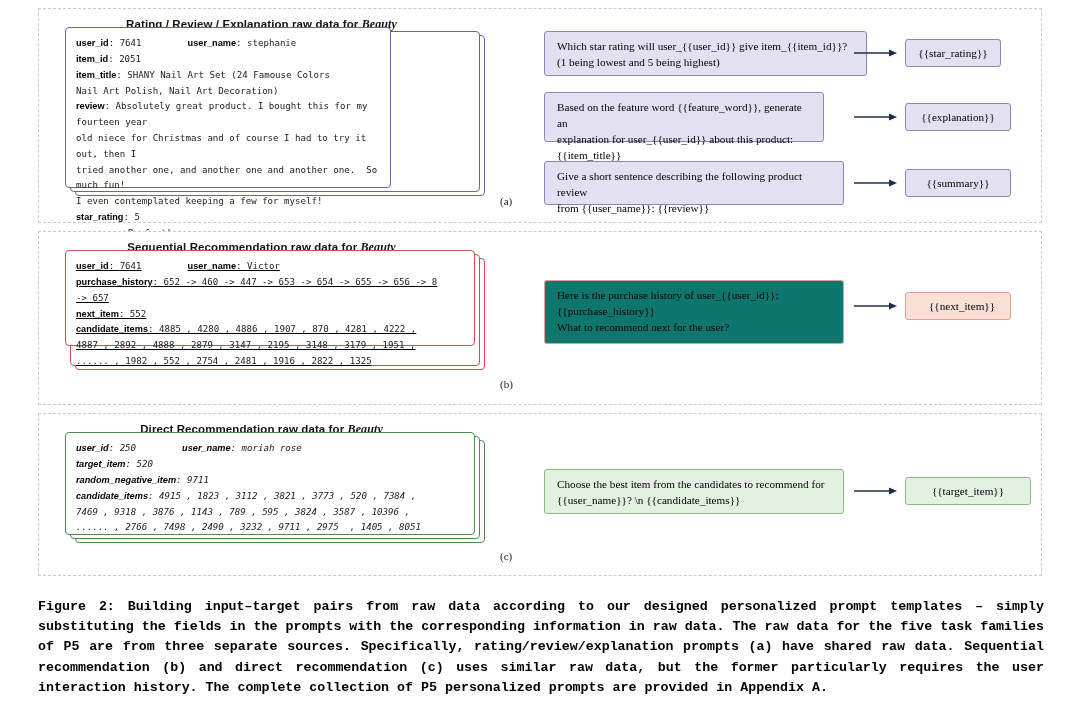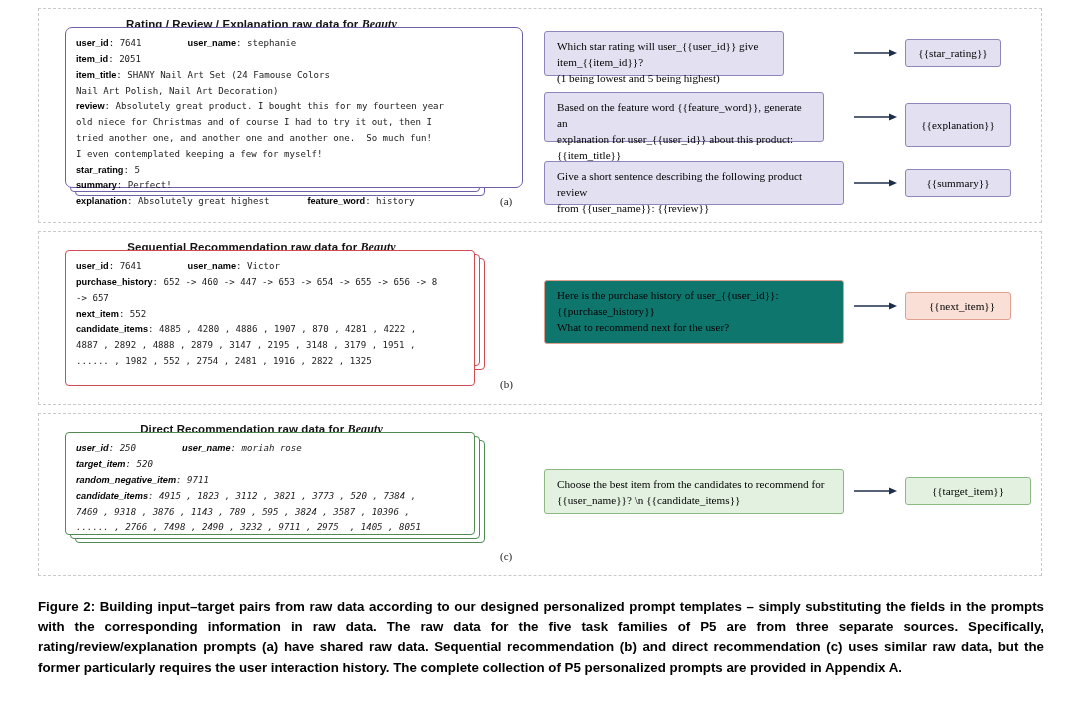--- a/index.html
+++ b/index.html
@@ -123,21 +123,21 @@
     position: absolute;
     height: 10px;
   }
 
   
   .caption {
     position: absolute;
     left: 38px;
     top: 597px;
     width: 1006px;
-    font-family: Liberation Sans, sans-serif;
+    font-family: Liberation Mono, monospace;
     font-weight: bold;
     font-size: 13.3px;
     line-height: 1.52;
     text-align: justify;
     color: #000;
   }
 </style>
 </head>
 <body>
 
@@ -145,73 +145,73 @@
 
   <div class="section" id="section-a">
     <div class="section-title">
       <span>Rating / Review / Explanation raw data for </span><span class="ds">Beauty</span>
     </div>
     <div class="panel-letter" style="left:461px; top:186px;">(a)</div>
 
     <div class="stack">
       <div class="card shadow2" style="left:36px; top:26px; width:410px; height:161px; border-color:#6f5fa8;"></div>
       <div class="card shadow1" style="left:31px; top:22px; width:410px; height:161px; border-color:#6f5fa8;"></div>
-      <div class="card" style="left:26px; top:18px; width:458px; height:161px; border-color:#6f5fa8;border-radius:7px;">
+      <div class="card" style="left:26px; top:18px; width:326px; height:161px; border-color:#6f5fa8;">
         <div class="card-body">
           <div class="row"><span class="k">user_id</span><span class="v">: </span><span class="v">7641</span><span class="gap"></span><span class="k">user_name</span><span class="v">: </span><span class="v">stephanie</span></div>
           <div class="row"><span class="k">item_id</span><span class="v">: </span><span class="v">2051</span></div>
           <div class="row"><span class="k">item_title</span><span class="v">: </span><span class="v">SHANY Nail Art Set (24 Famouse Colors
 Nail Art Polish, Nail Art Decoration)</span></div>
           <div class="row"><span class="k">review</span><span class="v">: </span><span class="v">Absolutely great product. I bought this for my fourteen year
 old niece for Christmas and of course I had to try it out, then I
 tried another one, and another one and another one.  So much fun!
 I even contemplated keeping a few for myself!</span></div>
           <div class="row"><span class="k">star_rating</span><span class="v">: </span><span class="v">5</span></div>
           <div class="row"><span class="k">summary</span><span class="v">: </span><span class="v">Perfect!</span></div>
           <div class="row"><span class="k">explanation</span><span class="v">: </span><span class="v">Absolutely great highest</span><span class="gap-sm"></span><span class="k">feature_word</span><span class="v">: </span><span class="v">history</span></div>
         </div>
       </div>
     </div>
 
-    <div class="prompt-box" style="left:505px; top:22px; width:240px; height:45px; background:#e3e1f1; border-color:#8c86bb;">Which star rating will user_{{user_id}} give item_{{item_id}}?
+    <div class="prompt-box" style="left:505px; top:22px; width:323px; height:45px; background:#e3e1f1; border-color:#8c86bb;">Which star rating will user_{{user_id}} give item_{{item_id}}?
 (1 being lowest and 5 being highest)</div>
     <svg class="arrow" style="left:815px; top:39px; width:44px;" viewBox="0 0 44 10">
       <line x1="0" y1="5" x2="35" y2="5" stroke="#1c2e4a" stroke-width="1.4"></line>
       <polygon points="35,1.4 43,5 35,8.6" fill="#1c2e4a"></polygon>
     </svg>
     <div class="target-box" style="left:866px; top:30px; width:96px; height:28px; background:#e3e1f1; border-color:#8c86bb;">{{star_rating}}</div>
 
     <div class="prompt-box" style="left:505px; top:83px; width:280px; height:50px; background:#e3e1f1; border-color:#8c86bb;">Based on the feature word {{feature_word}}, generate an
 explanation for user_{{user_id}} about this product:
 {{item_title}}</div>
     <svg class="arrow" style="left:815px; top:103px; width:44px;" viewBox="0 0 44 10">
       <line x1="0" y1="5" x2="35" y2="5" stroke="#1c2e4a" stroke-width="1.4"></line>
       <polygon points="35,1.4 43,5 35,8.6" fill="#1c2e4a"></polygon>
     </svg>
-    <div class="target-box" style="left:866px; top:94px; width:106px; height:44px; background:#e3e1f1; border-color:#8c86bb;">{{explanation}}</div>
+    <div class="target-box" style="left:866px; top:94px; width:106px; height:28px; background:#e3e1f1; border-color:#8c86bb;">{{explanation}}</div>
 
     <div class="prompt-box" style="left:505px; top:152px; width:300px; height:44px; background:#e3e1f1; border-color:#8c86bb;">Give a short sentence describing the following product review
 from {{user_name}}: {{review}}</div>
     <svg class="arrow" style="left:815px; top:169px; width:44px;" viewBox="0 0 44 10">
       <line x1="0" y1="5" x2="35" y2="5" stroke="#1c2e4a" stroke-width="1.4"></line>
       <polygon points="35,1.4 43,5 35,8.6" fill="#1c2e4a"></polygon>
     </svg>
     <div class="target-box" style="left:866px; top:160px; width:106px; height:28px; background:#e3e1f1; border-color:#8c86bb;">{{summary}}</div>
   </div>
 
   <div class="section" id="section-b">
     <div class="section-title">
       <span>Sequential Recommendation raw data for </span><span class="ds">Beauty</span>
     </div>
     <div class="panel-letter" style="left:461px; top:146px;">(b)</div>
 
     <div class="stack">
       <div class="card shadow2" style="left:36px; top:26px; width:410px; height:112px; border-color:#d24a54;"></div>
       <div class="card shadow1" style="left:31px; top:22px; width:410px; height:112px; border-color:#d24a54;"></div>
-      <div class="card" style="left:26px; top:18px; width:410px; height:136px; border-color:#d24a54;">
+      <div class="card" style="left:26px; top:18px; width:410px; height:96px; border-color:#d24a54;text-decoration:underline;">
         <div class="card-body">
           <div class="row"><span class="k">user_id</span><span class="v">: </span><span class="v">7641</span><span class="gap"></span><span class="k">user_name</span><span class="v">: </span><span class="v">Victor</span></div>
           <div class="row"><span class="k">purchase_history</span><span class="v">: </span><span class="v">652 -&gt; 460 -&gt; 447 -&gt; 653 -&gt; 654 -&gt; 655 -&gt; 656 -&gt; 8
 -&gt; 657</span></div>
           <div class="row"><span class="k">next_item</span><span class="v">: </span><span class="v">552</span></div>
           <div class="row"><span class="k">candidate_items</span><span class="v">: </span><span class="v">4885 , 4280 , 4886 , 1907 , 870 , 4281 , 4222 ,
 4887 , 2892 , 4888 , 2879 , 3147 , 2195 , 3148 , 3179 , 1951 ,
 ...... , 1982 , 552 , 2754 , 2481 , 1916 , 2822 , 1325</span></div>
         </div>
       </div>

